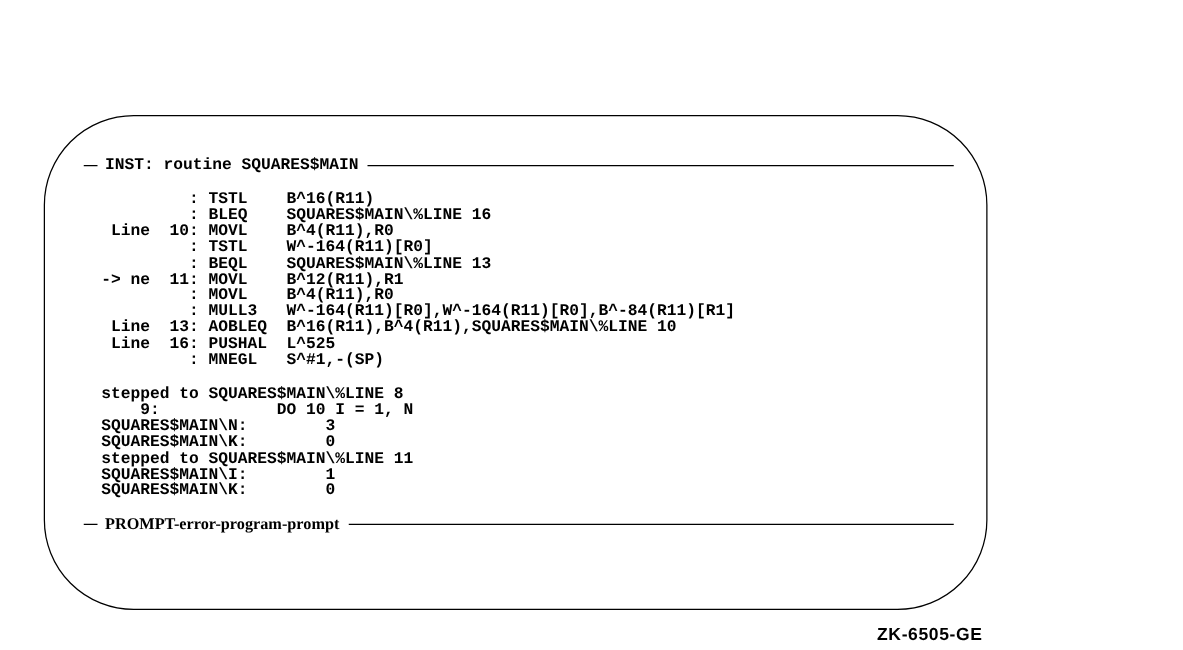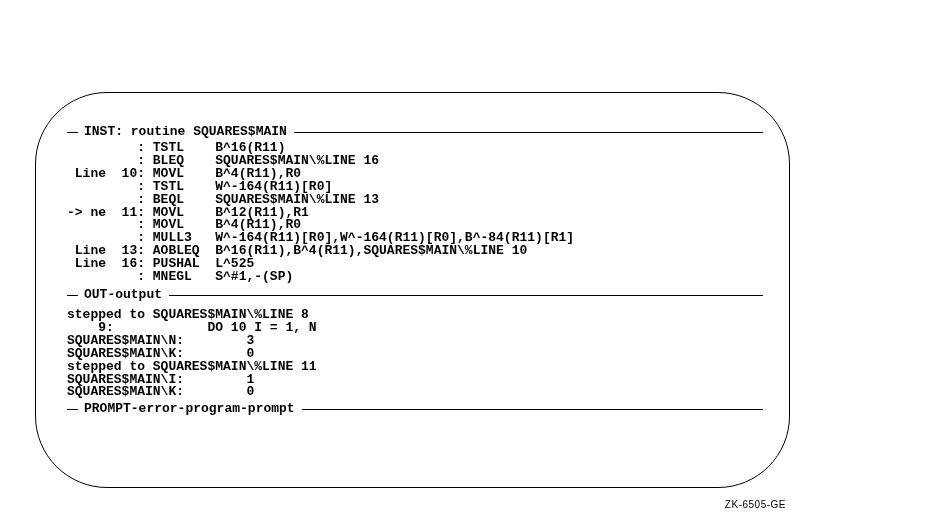--- a/index.html
+++ b/index.html
@@ -26,46 +26,46 @@
     background: #fff;
   }
   .term {
     font-family: "Liberation Mono", "DejaVu Sans Mono", monospace;
     font-weight: bold;
     font-size: 13px;
     line-height: 12.9px;
     color: #000;
   }
   pre.listing {
-    margin: 0;
+    margin: 14px;
     font: inherit;
     white-space: pre;
   }
   .sec-header {
     display: flex;
     align-items: center;
     height: 13px;
   }
   .rule {
     height: 1px;
     background: #000;
   }
   .rule-short { width: 11px; margin-right: 6px; }
   .rule-long  { flex: 1; margin-left: 7px; }
   .sec-title { white-space: pre; }
   .sec-inst .sec-header   { margin-bottom: 3px; }
   .sec-out .sec-header    { margin-top: 5px; margin-bottom: 7px; }
-  .sec-prompt .sec-header { margin-top: 4px; margin-bottom: 8px; }
+  .sec-prompt .sec-header { margin-top: 4px; margin-bottom: 8px; font-family: Liberation Serif, serif; }
   .figure-label {
     position: absolute;
     top: 499px;
     right: 160px;
     font-family: "Liberation Sans", "DejaVu Sans", sans-serif;
-    font-weight: normal;
-    font-size: 10px;
+    font-weight: bold;
+    font-size: 14px;
     letter-spacing: 0.5px;
     color: #000;
   }
 </style>
 </head>
 <body>
 
 <div class="screen term">
 
   <div class="sec sec-inst">
@@ -81,25 +81,20 @@
          : BEQL    SQUARES$MAIN\%LINE 13
 -&gt; ne  11: MOVL    B^12(R11),R1
          : MOVL    B^4(R11),R0
          : MULL3   W^-164(R11)[R0],W^-164(R11)[R0],B^-84(R11)[R1]
  Line  13: AOBLEQ  B^16(R11),B^4(R11),SQUARES$MAIN\%LINE 10
  Line  16: PUSHAL  L^525
          : MNEGL   S^#1,-(SP)</pre>
   </div>
 
   <div class="sec sec-out">
-    <div class="sec-header">
-      <span class="rule rule-short"></span>
-      <span class="sec-title">OUT-output</span>
-      <span class="rule rule-long"></span>
-    </div>
     <pre class="listing">stepped to SQUARES$MAIN\%LINE 8
     9:            DO 10 I = 1, N
 SQUARES$MAIN\N:        3
 SQUARES$MAIN\K:        0
 stepped to SQUARES$MAIN\%LINE 11
 SQUARES$MAIN\I:        1
 SQUARES$MAIN\K:        0</pre>
   </div>
 
   <div class="sec sec-prompt">

